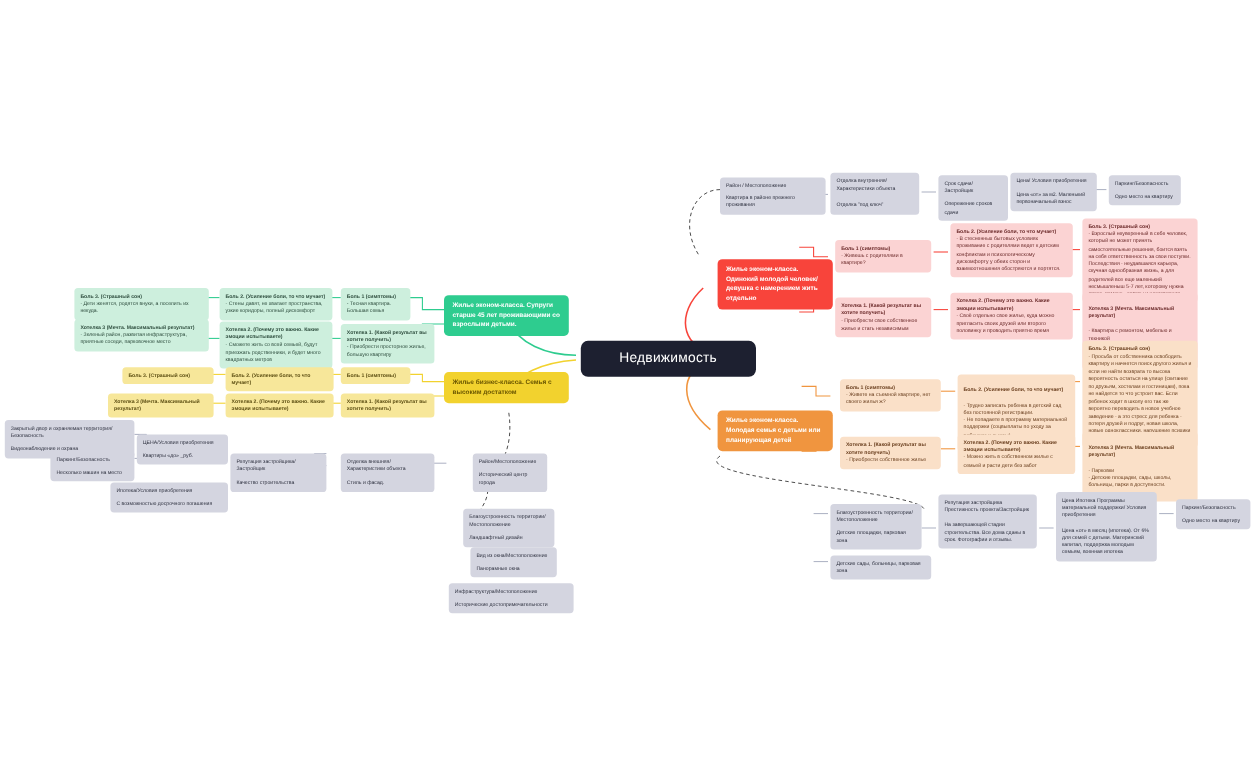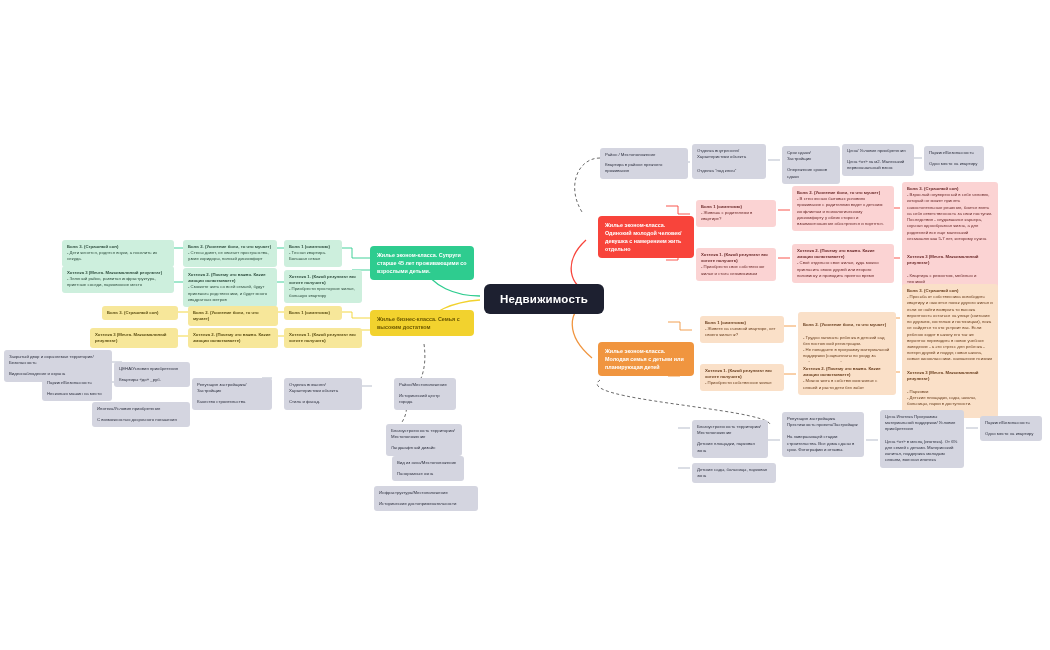--- a/index.html
+++ b/index.html
@@ -3,21 +3,21 @@
 <meta charset="utf-8">
 <style>
   html,body{margin:0;padding:0;background:#ffffff;}
   body{width:1050px;height:650px;position:relative;overflow:hidden;
        font-family:"Liberation Sans","DejaVu Sans",sans-serif;
        -webkit-font-smoothing:antialiased;}
   #canvas{position:absolute;left:0;top:0;width:1050px;height:650px;}
   svg.links{position:absolute;left:0;top:0;width:1050px;height:650px;pointer-events:none;}
   .node{position:absolute;box-sizing:border-box;}
   .center{background:#1d2030;color:#ffffff;border-radius:6px;
-          padding:9px 16px;font-size:11.5px;font-weight:700;letter-spacing:.2px;
+          padding:9px 32px;font-size:11.5px;font-weight:400;letter-spacing:.2px;
           white-space:nowrap;}
   .branch{border-radius:4px;padding:5px 7px;font-size:5.4px;line-height:1.5;font-weight:700;}
   .br-green{background:#2ecc8f;color:#ffffff;}
   .br-yellow{background:#f2d22e;color:#6b5700;}
   .br-red{background:#f8443b;color:#ffffff;}
   .br-orange{background:#f0953f;color:#ffffff;}
   .leaf{border-radius:3px;padding:4px 5px;font-size:4.3px;line-height:1.45;}
   .lf-green{background:#cdefdd;color:#2e4d3e;}
   .lf-yellow{background:#f7e79a;color:#5c4e12;}
   .lf-pink{background:#fbd3d3;color:#6b2a2a;}

